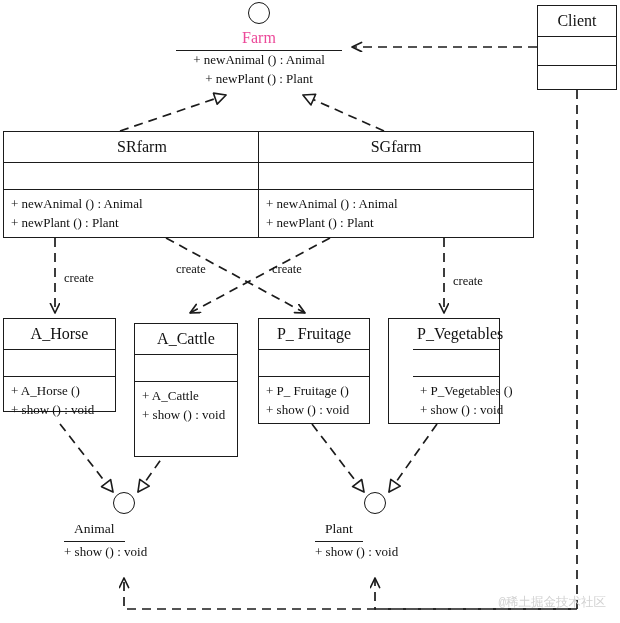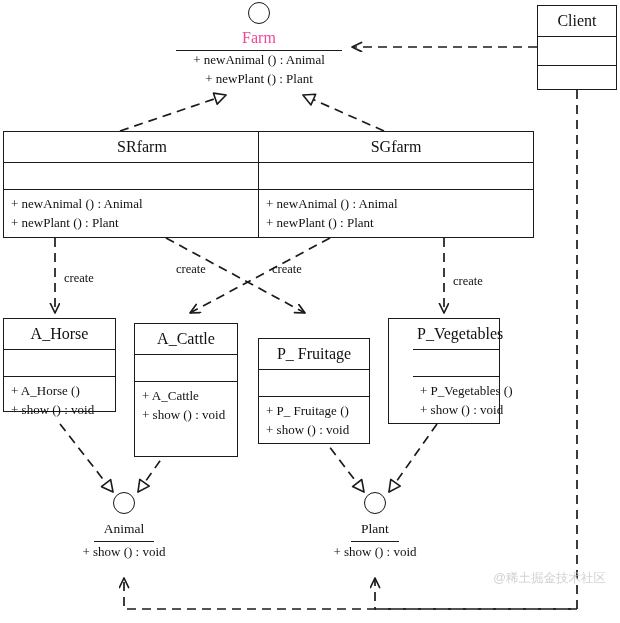--- a/index.html
+++ b/index.html
@@ -48,21 +48,21 @@
   }
   .uml-ops .op {
     font-size: 13px;
     color: #111111;
     line-height: 1.45;
     white-space: nowrap;
   }
   
   .iface {
     position: absolute;
-    text-align: center;
+    text-align: left;
   }
   .iface .circle {
     width: 22px;
     height: 22px;
     border: 1.8px solid #161616;
     border-radius: 50%;
     margin: 0 auto;
     background: #ffffff;
     box-sizing: border-box;
   }
@@ -112,24 +112,24 @@
   .edge-label {
     position: absolute;
     font-size: 12.5px;
     color: #111111;
     white-space: nowrap;
   }
   
   #watermark {
     position: absolute;
     right: 14px;
-    bottom: 36px;
+    bottom: 12px;
     font-size: 12.5px;
     color: #d2d2d2;
-    font-family: Liberation Sans, sans-serif;
+    font-family: Liberation Mono, monospace;
     white-space: nowrap;
   }
 </style>
 </head>
 <body>
 
 <div id="canvas">
 
   <svg class="wires" viewBox="0 0 620 623" xmlns="http://www.w3.org/2000/svg">
     <defs>
@@ -252,21 +252,21 @@
 
   <div class="umlbox" style="left:134px; top:323px; width:104px; height:134px;">
     <div class="uml-name">A_Cattle</div>
     <div class="uml-attrs"></div>
     <div class="uml-ops">
       <div class="op">+ A_Cattle</div>
       <div class="op">+ show ()&nbsp;: void</div>
     </div>
   </div>
 
-  <div class="umlbox" style="left:258px; top:318px; width:112px; height:106px;margin-top:20px;">
+  <div class="umlbox" style="left:258px; top:318px; width:112px; height:106px;">
     <div class="uml-name">P_ Fruitage</div>
     <div class="uml-attrs"></div>
     <div class="uml-ops">
       <div class="op">+ P_ Fruitage ()</div>
       <div class="op">+ show ()&nbsp;: void</div>
     </div>
   </div>
 
   <div class="umlbox" style="left:388px; top:318px; width:112px; height:106px;padding-left:24px;">
     <div class="uml-name">P_Vegetables</div>

